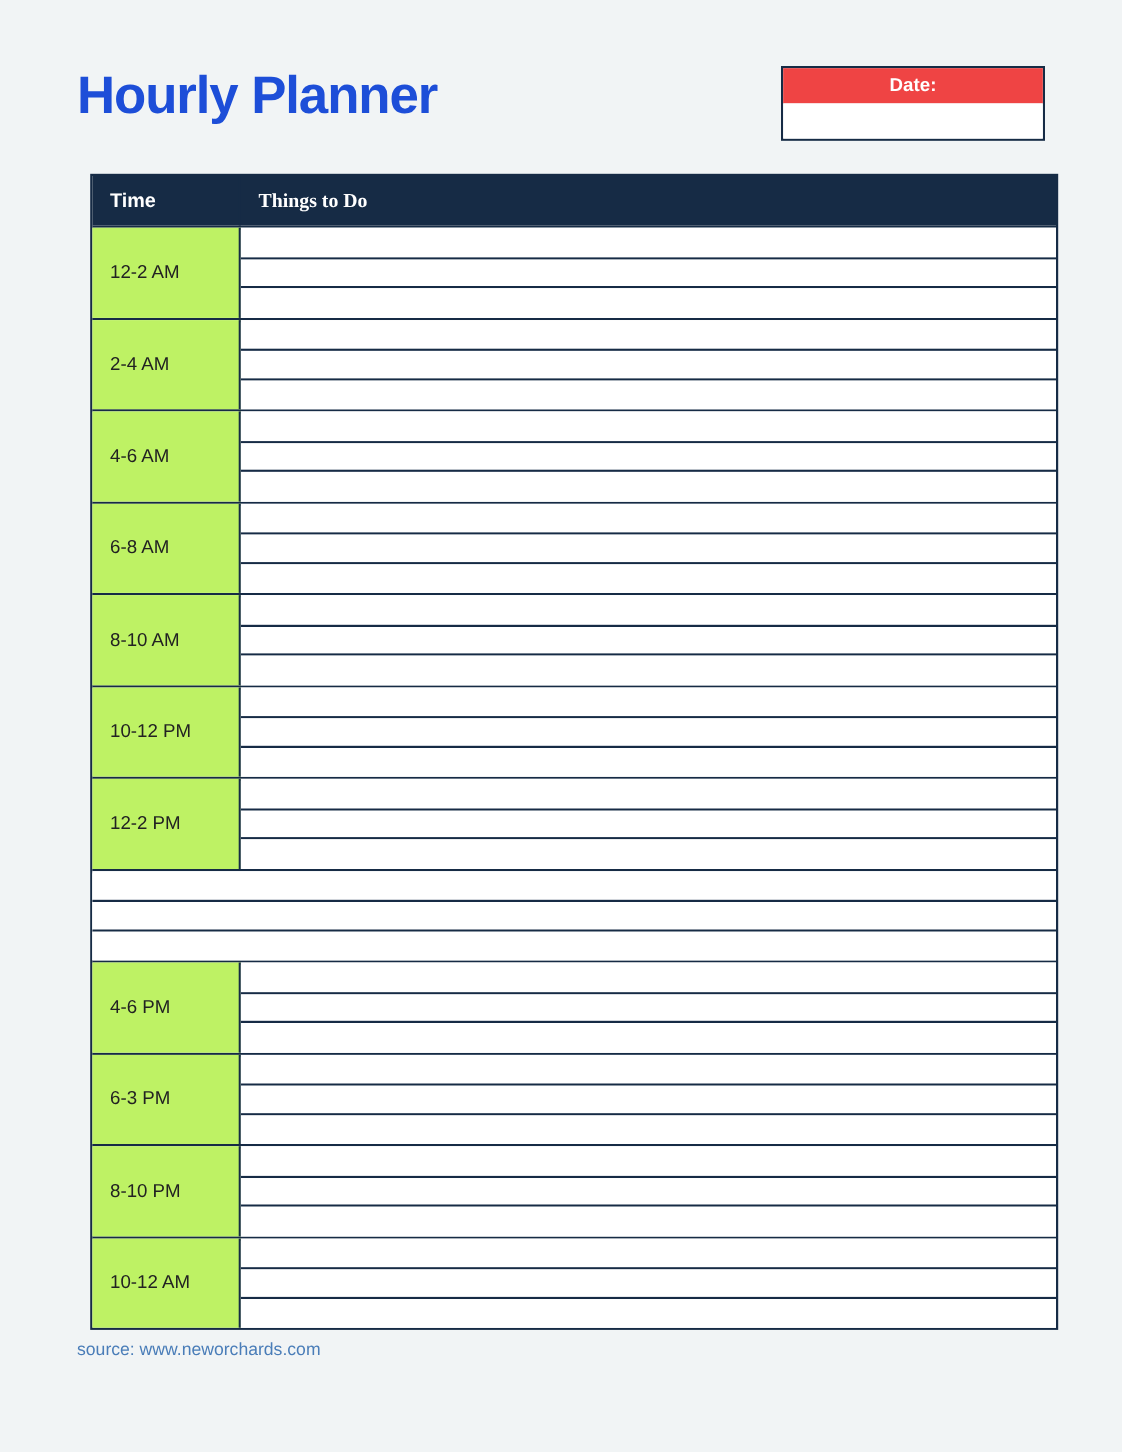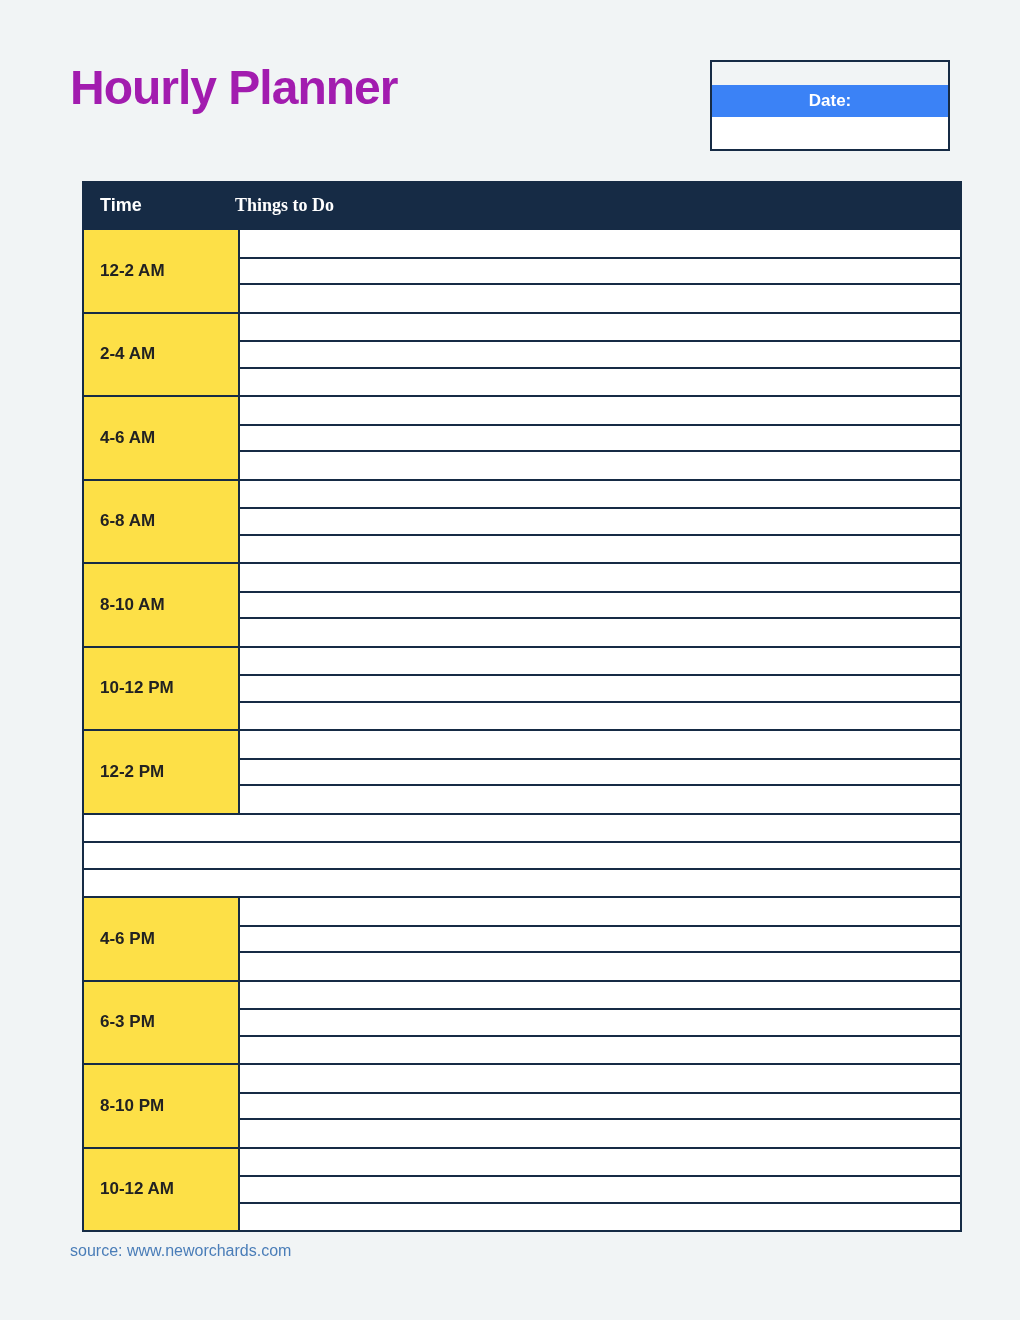--- a/index.html
+++ b/index.html
@@ -17,35 +17,34 @@
   }
   .header-row {
     display: flex;
     justify-content: space-between;
     align-items: flex-start;
     margin-bottom: 30px;
   }
   .title {
     font-size: 48px;
     font-weight: 700;
-    color: #a21caf;
+    color: #1d4ed8;
     letter-spacing: -1px;
   }
   .date-box {
     width: 240px;
     border: 2px solid #162b45;
   }
   .date-label {
-    background: #3b82f6;
+    background: #ef4444;
     color: #fff;
     font-weight: 700;
     font-size: 17px;
     text-align: center;
     padding: 6px 0;
-    margin-top: 23px;
   }
   .date-value {
     background: #fff;
     height: 32px;
     width: 100%;
     border: none;
     outline: none;
     padding: 0 8px;
     font-size: 15px;
   }
@@ -71,28 +70,28 @@
   .th-things {
     flex: 1;
     padding: 12px 16px;
     font-family: Liberation Serif, serif;
   }
   .row-block {
     display: flex;
     border-top: 2px solid #162b45;
   }
   .time-cell {
-    width: 156px;
+    width: 135px;
     display: flex;
     align-items: center;
     padding: 0 16px;
     font-size: 17px;
-    font-weight: 700;
+    font-weight: 400;
     color: #222;
-    background: #fde047;
+    background: #bef264;
     border-right: 2px solid #162b45;
   }
   .things-cell {
     flex: 1;
     display: flex;
     flex-direction: column;
     background: #fff;
   }
   .entry-line {
     height: 26.5px;

